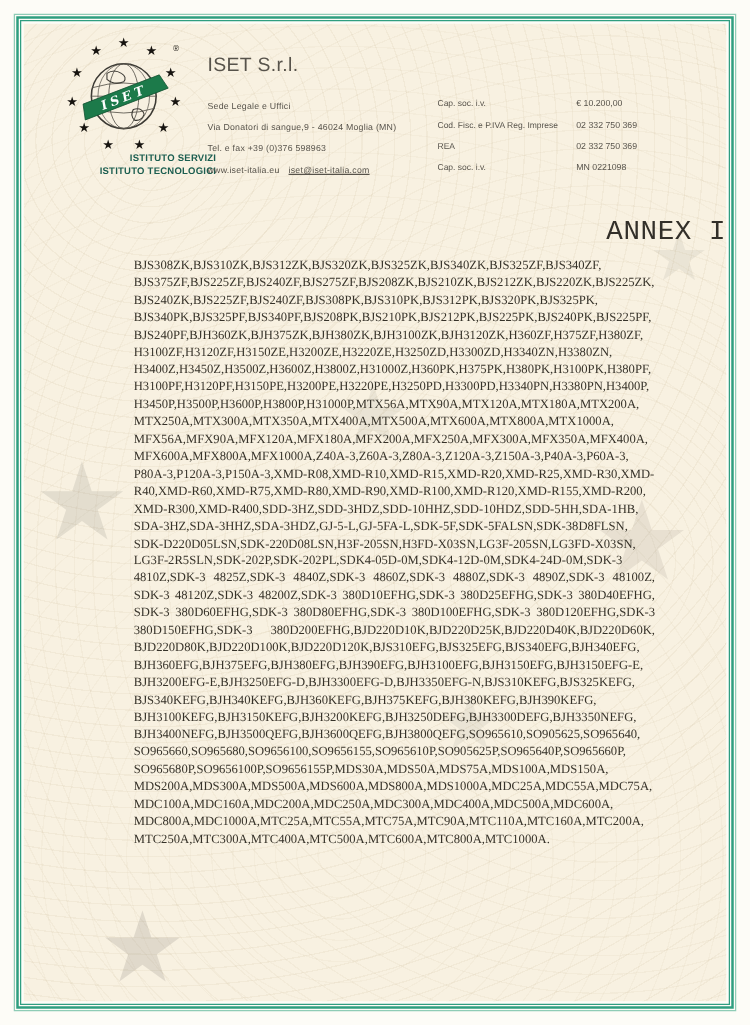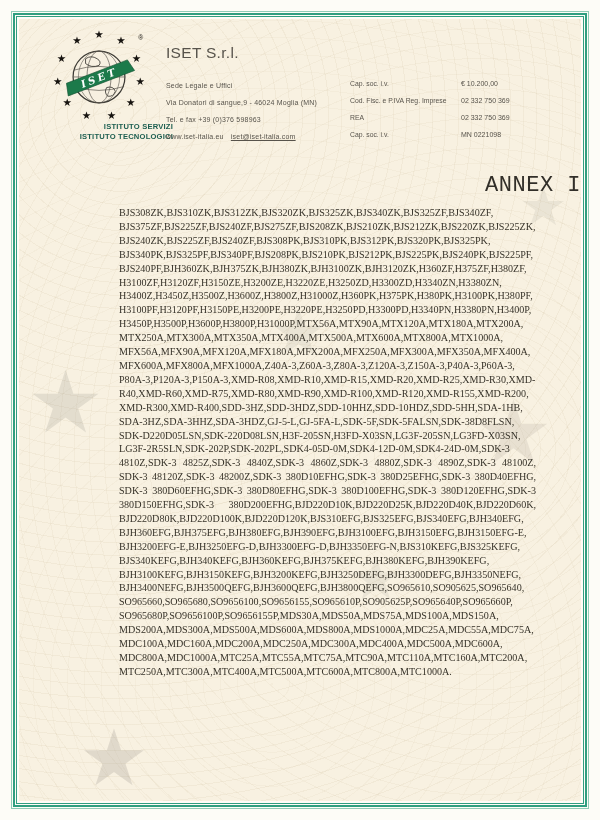--- a/index.html
+++ b/index.html
@@ -52,21 +52,21 @@
   .reg-value{position:absolute;left:111px;top:0;font-size:7px;color:#57534b;}
 
   
   .annex-title{
     position:absolute;left:0;top:143px;width:100%;
     text-align:right;
     font-family:Liberation Mono, monospace;
     font-size:22px;color:#322f29;letter-spacing:.5px;margin-top:11px;
   }
   .models{
-    position:absolute;left:100px;top:187px;width:417px;
+    position:absolute;left:88px;top:187px;width:417px;
     font-family:"Liberation Serif","DejaVu Serif",serif;
     font-size:10.1px;line-height:13.9px;color:#363229;
     text-align:justify;overflow-wrap:break-word;
   }
 </style>
 </head>
 <body>
 
 <div class="frame-outer">
  <div class="frame-mid">

